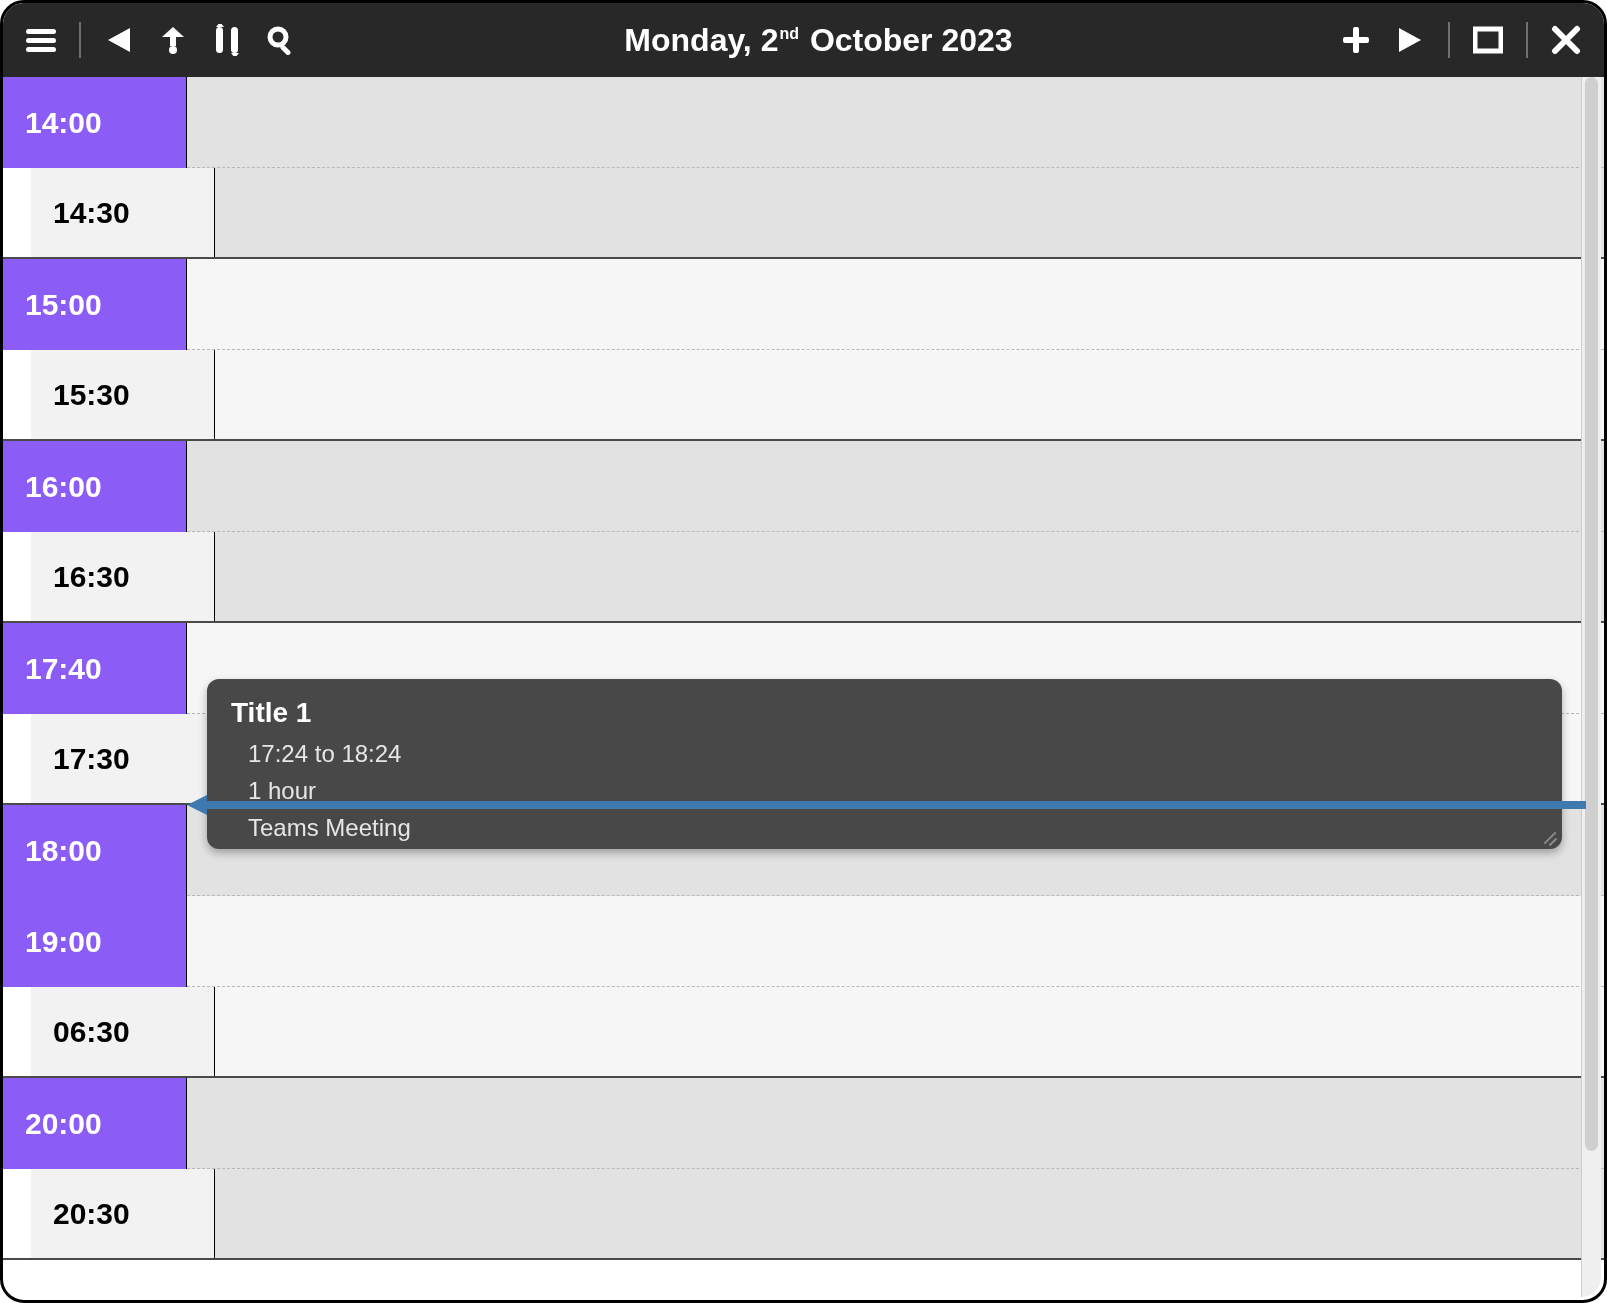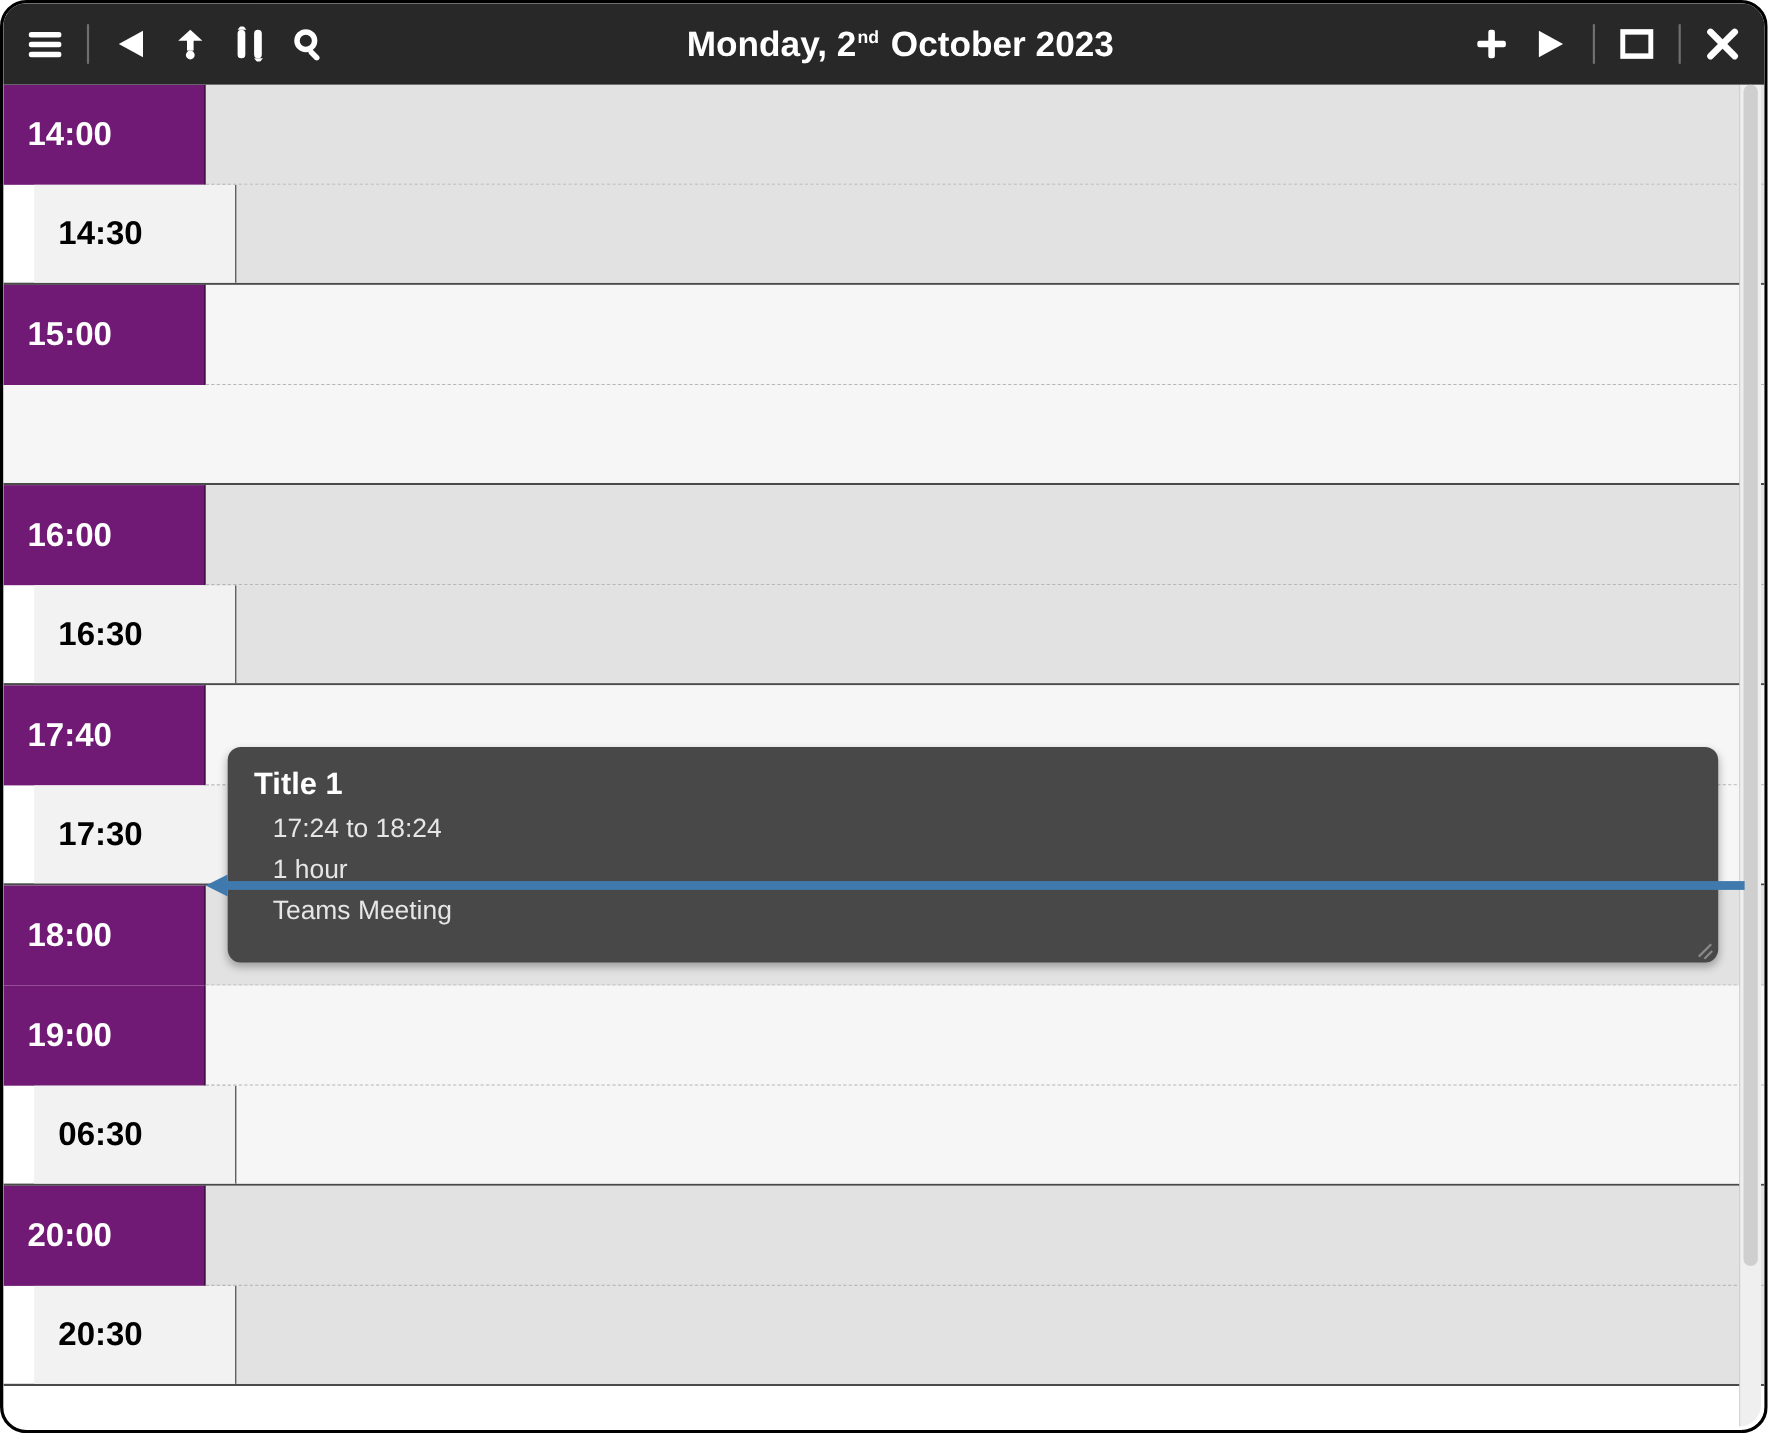--- a/index.html
+++ b/index.html
@@ -64,21 +64,21 @@
     border-bottom: 1px solid #000;
   }
   .row.half .timecell {
     background: #f2f2f2;
     color: #000;
     margin-left: 28px;
   }
   .timecell {
     width: 184px;
     flex: 0 0 184px;
-    background: #701a75;
+    background: #8b5cf6;
     color: #fff;
     font-size: 30px;
     font-weight: 600;
     display: flex;
     align-items: center;
     padding-left: 22px;
     border-right: 1px solid #000;
   }
   .slotcell {
     flex: 1;
@@ -250,20 +250,21 @@
         </div>
         <div class="row half hourpair-even">
           <div class="timecell">14:30</div>
           <div class="slotcell"></div>
         </div>
         <div class="row hour hourpair-odd">
           <div class="timecell">15:00</div>
           <div class="slotcell"></div>
         </div>
         <div class="row half hourpair-odd">
+          <div class="timecell">15:30</div>
           <div class="slotcell"></div>
         </div>
         <div class="row hour hourpair-even">
           <div class="timecell">16:00</div>
           <div class="slotcell"></div>
         </div>
         <div class="row half hourpair-even">
           <div class="timecell">16:30</div>
           <div class="slotcell"></div>
         </div>
@@ -288,21 +289,21 @@
           <div class="slotcell"></div>
         </div>
         <div class="row hour hourpair-even">
           <div class="timecell">20:00</div>
           <div class="slotcell"></div>
         </div>
         <div class="row half hourpair-even">
           <div class="timecell">20:30</div>
           <div class="slotcell"></div>
         </div>
-        <div class="event" style="top: 602px; height: 196px;">
+        <div class="event" style="top: 602px; height: 170px;">
           <div class="etitle">Title 1</div>
           <div class="eline">17:24 to 18:24</div>
           <div class="eline">1 hour</div>
           <div class="eline">Teams Meeting</div>
           <div class="grip"></div>
         </div>
         <div class="nowline" style="top: 722px;">
           <div class="arrow"></div>
           <div class="bar"></div>
         </div>

